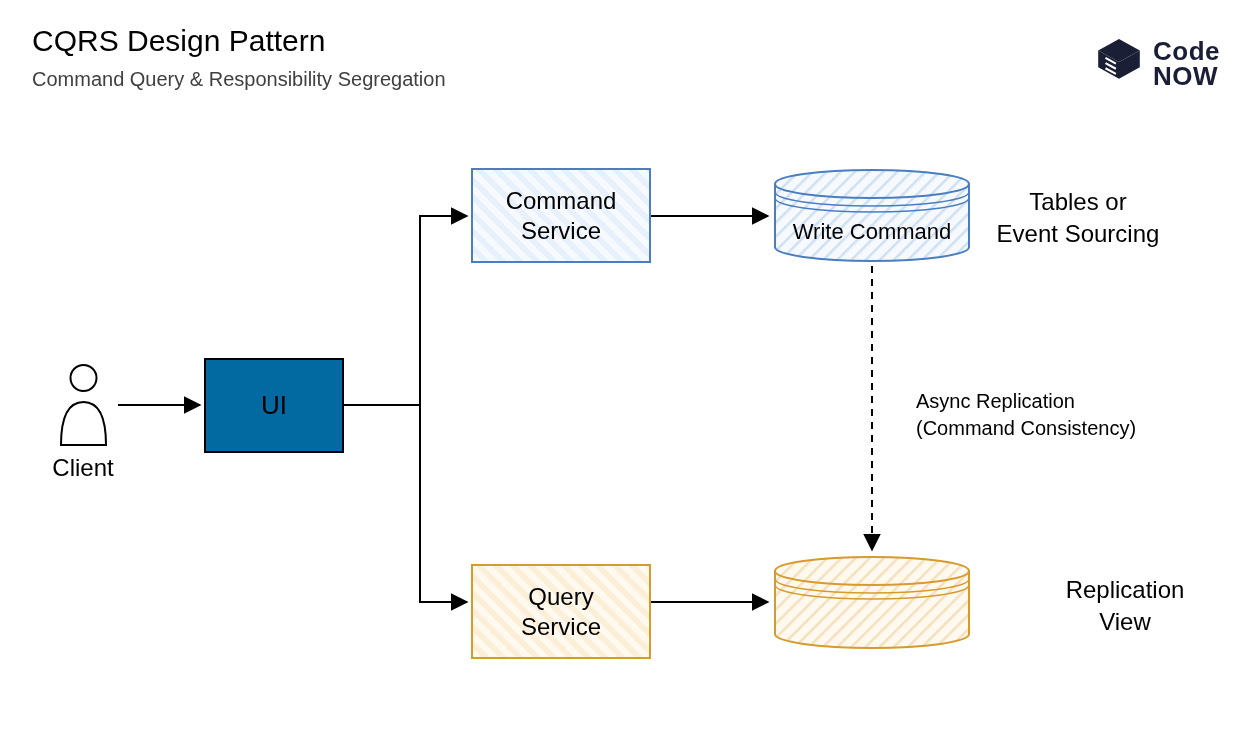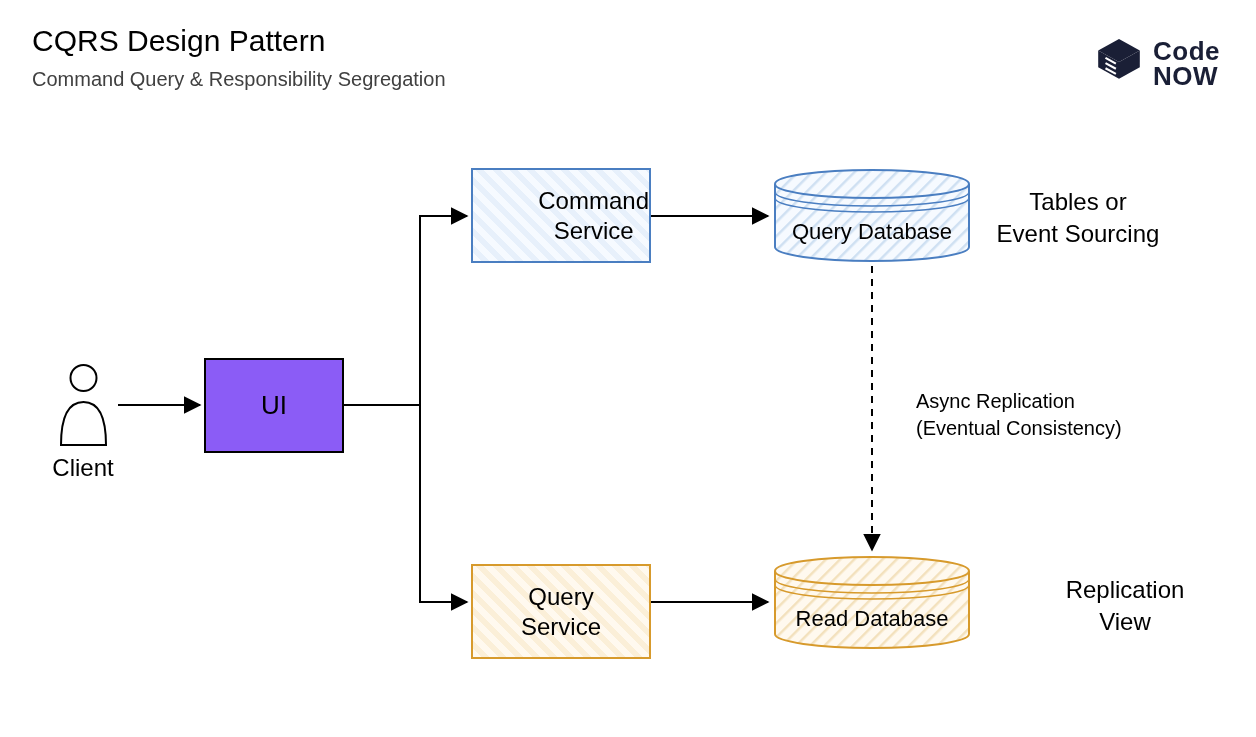--- a/index.html
+++ b/index.html
@@ -23,32 +23,32 @@
   .subtitle { position:absolute; left:32px; top:68px; font-size:20px; font-weight:400; color:#404040; }
   .logo { position:absolute; right:36px; top:36px; display:flex; align-items:center; gap:8px; }
   .logo-text { font-size:26px; font-weight:700; color:#1a1f36; line-height:0.95; letter-spacing:0.5px; }
   .box {
     position:absolute;
     border:2px solid;
     display:flex;
     align-items:center;
     justify-content:center;
     text-align:center;
-    background:#8b5cf6;
+    background:#0369a1;
     font-size:24px;
     line-height:1.25;
   }
   .box.plain { border-color:#000; }
   .box.blue  { border-color:#4a7ec1; }
   .box.orange{ border-color:#d79a2c; }
   .label { position:absolute; font-size:24px; text-align:center; }
   .ann   { position:absolute; font-size:20px; line-height:1.35; }
 
   
-  .hatch-blue   { background: repeating-linear-gradient(45deg, #f6faff 0 6px, #e7f0fb 6px 12px); justify-content: flex-end; }
+  .hatch-blue   { background: repeating-linear-gradient(45deg, #f6faff 0 6px, #e7f0fb 6px 12px); }
   .hatch-orange { background: repeating-linear-gradient(45deg, #fff9ef 0 6px, #fbefd8 6px 12px); }
 
   .cyl { position:absolute; }
   .cyl svg { display:block; }
   .cyl .dblabel { position:absolute; left:0; right:0; bottom:18px; text-align:center; font-size:22px; }
 
   .client-icon { position:absolute; }
 </style>
 </head>
 <body>
@@ -102,43 +102,42 @@
         <pattern id="hatchB" width="10" height="10" patternTransform="rotate(45)" patternUnits="userSpaceOnUse">
           <rect width="10" height="10" fill="#f6faff"></rect>
           <line x1="0" y1="0" x2="0" y2="10" stroke="#cfe0f2" stroke-width="5"></line>
         </pattern>
       </defs>
       <path d="M3 16 v63 a97 14 0 0 0 194 0 v-63" fill="url(#hatchB)" stroke="#4a7ec1" stroke-width="2"></path>
       <ellipse cx="100" cy="16" rx="97" ry="14" fill="url(#hatchB)" stroke="#4a7ec1" stroke-width="2"></ellipse>
       <path d="M3 24 a97 14 0 0 0 194 0" fill="none" stroke="#4a7ec1" stroke-width="1.5"></path>
       <path d="M3 30 a97 14 0 0 0 194 0" fill="none" stroke="#4a7ec1" stroke-width="1.5"></path>
     </svg>
-    <div class="dblabel">Query Database</div>
+    <div class="dblabel">Write Command</div>
   </div>
 
   <div class="cyl" style="left:772px; top:555px; width:200px; height:95px;">
     <svg width="200" height="95" viewBox="0 0 200 95">
       <defs>
         <pattern id="hatchO" width="10" height="10" patternTransform="rotate(45)" patternUnits="userSpaceOnUse">
           <rect width="10" height="10" fill="#fff9ef"></rect>
           <line x1="0" y1="0" x2="0" y2="10" stroke="#f3e1bd" stroke-width="5"></line>
         </pattern>
       </defs>
       <path d="M3 16 v63 a97 14 0 0 0 194 0 v-63" fill="url(#hatchO)" stroke="#d79a2c" stroke-width="2"></path>
       <ellipse cx="100" cy="16" rx="97" ry="14" fill="url(#hatchO)" stroke="#d79a2c" stroke-width="2"></ellipse>
       <path d="M3 24 a97 14 0 0 0 194 0" fill="none" stroke="#d79a2c" stroke-width="1.5"></path>
       <path d="M3 30 a97 14 0 0 0 194 0" fill="none" stroke="#d79a2c" stroke-width="1.5"></path>
     </svg>
-    <div class="dblabel">Read Database</div>
   </div>
 
   <div class="ann" style="left:973px; top:186px; width:210px; text-align:center; font-size:24px; white-space:pre-line;">Tables or
 Event Sourcing</div>
   <div class="ann" style="left:916px; top:388px; white-space:pre-line;">Async Replication
-(Eventual Consistency)</div>
+(Command Consistency)</div>
   <div class="ann" style="left:1040px; top:574px; width:170px; text-align:center; font-size:24px; white-space:pre-line;">Replication
 View</div>
 
   <svg width="1256" height="737" style="position:absolute; left:0; top:0; pointer-events:none;">
     <defs>
       <marker id="arrow" viewBox="0 0 12 12" refX="11" refY="6" markerWidth="9" markerHeight="9" orient="auto-start-reverse">
         <path d="M0 0 L12 6 L0 12 z" fill="#000"></path>
       </marker>
     </defs>
 

